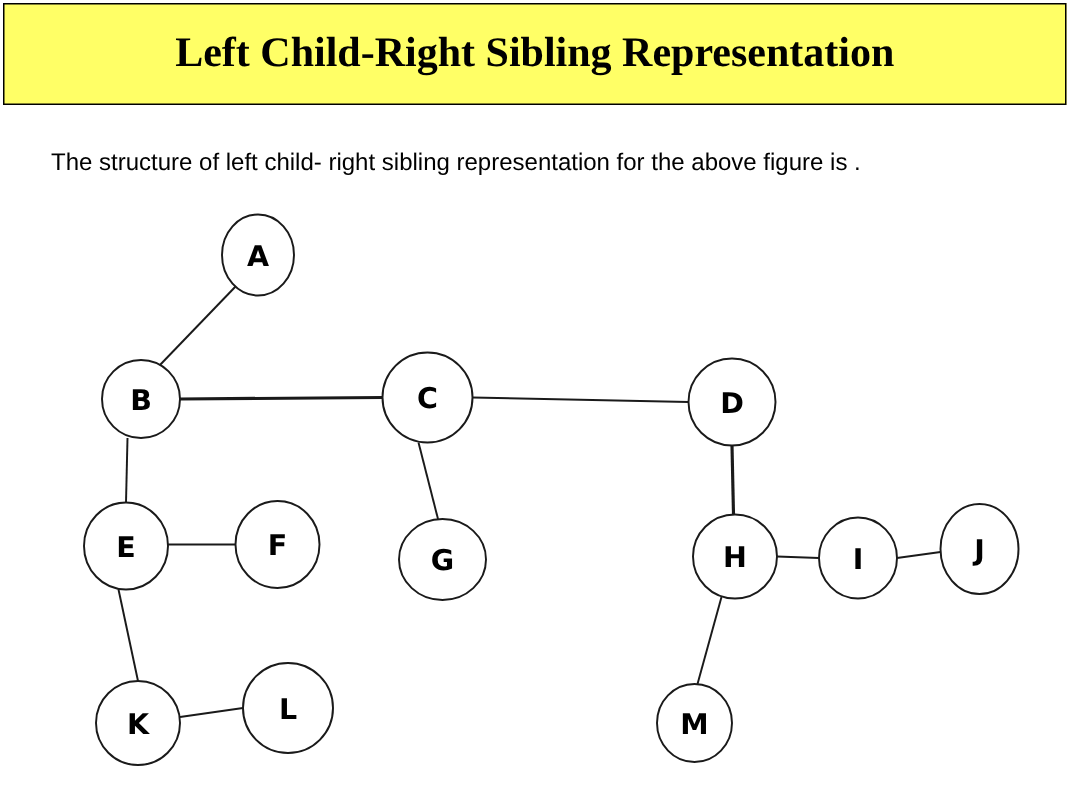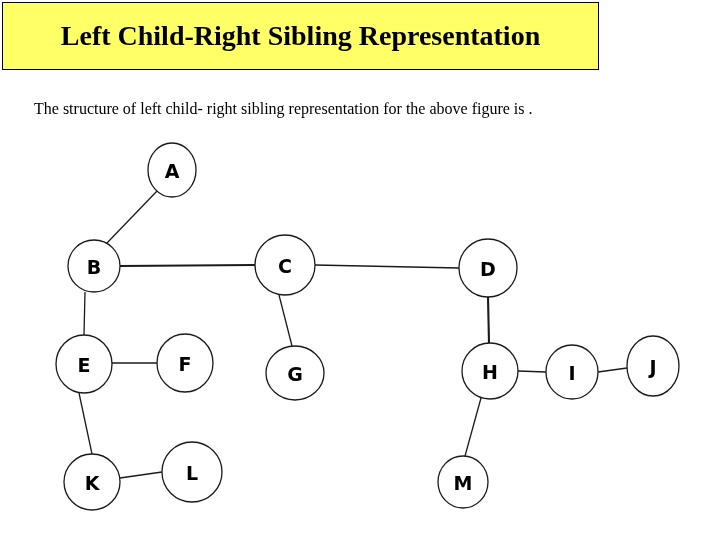--- a/index.html
+++ b/index.html
@@ -19,21 +19,21 @@
     left: 0;
     top: 0;
     width: 720px;
     height: 540px;
     background: #ffffff;
   }
   #title-banner {
     position: absolute;
     left: 2px;
     top: 2px;
-    width: 597px;
+    width: 709px;
     height: 68px;
     background: #ffff66;
     border: 1px solid #000000;
     box-sizing: border-box;
     display: flex;
     align-items: center;
     justify-content: center;
   }
   #title-text {
     font-family: "Liberation Serif", serif;
@@ -42,21 +42,21 @@
     color: #000000;
     letter-spacing: 0px;
     white-space: nowrap;
     line-height: 1;
   }
   #subtitle-text {
     position: absolute;
     left: 34px;
     top: 99px;
     width: 660px;
-    font-family: Liberation Serif, serif;
+    font-family: Liberation Sans, sans-serif;
     font-size: 16px;
     color: #000000;
     white-space: nowrap;
     line-height: 1.2;
   }
   #graph-area {
     position: absolute;
     left: 0;
     top: 128px;
     width: 720px;

